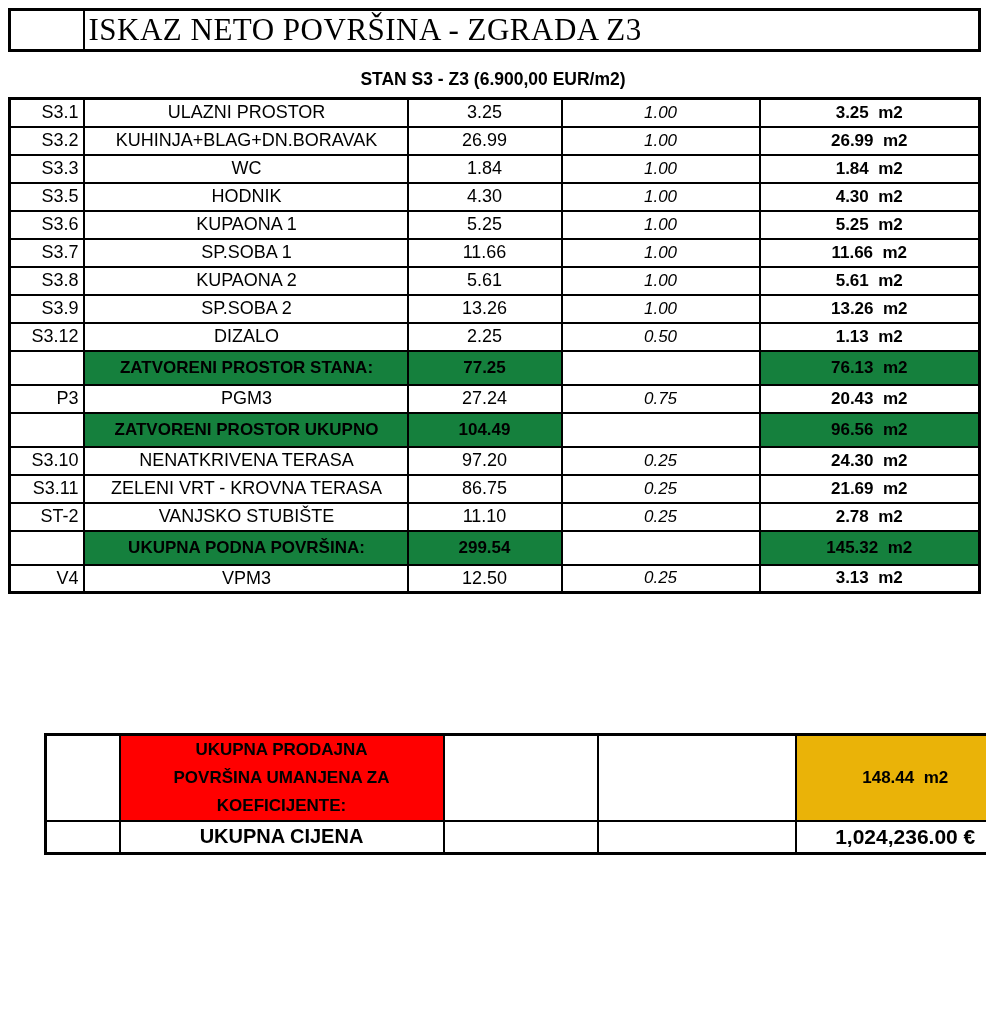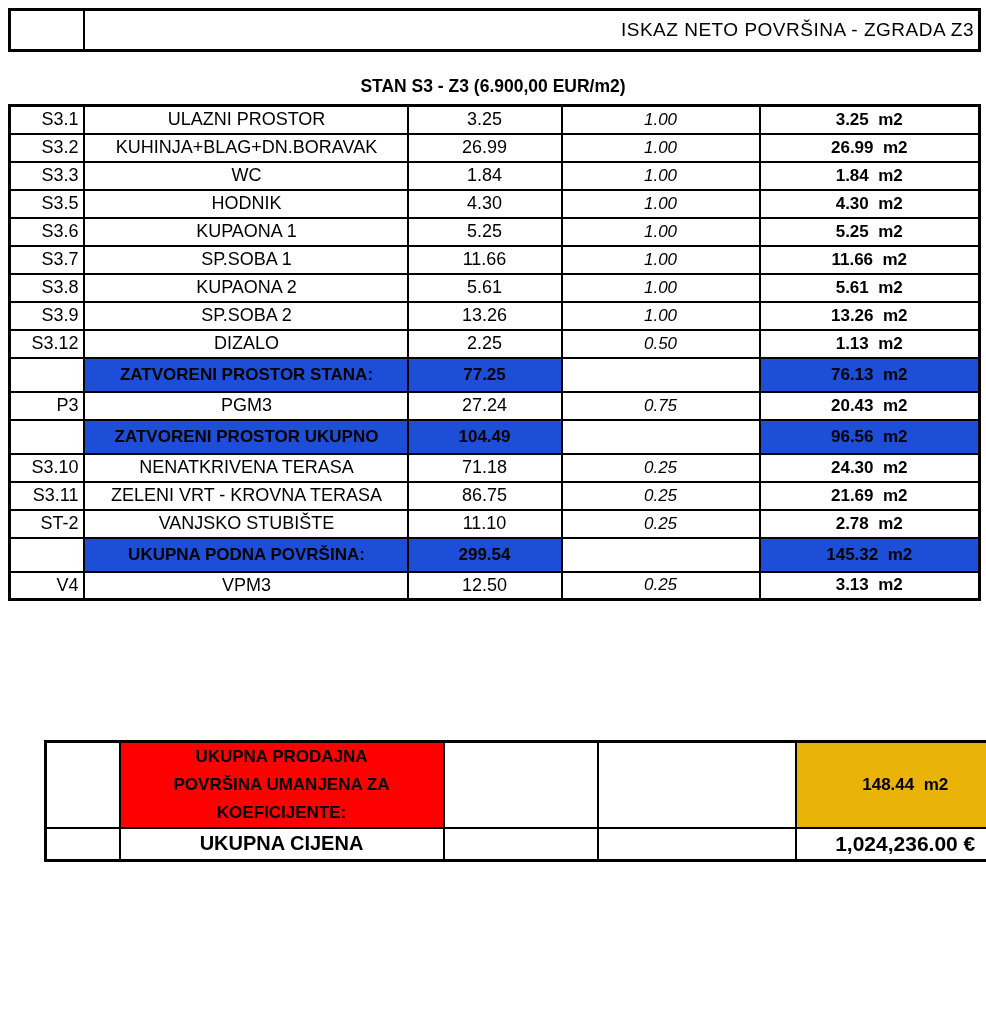--- a/index.html
+++ b/index.html
@@ -22,51 +22,52 @@
   td {
     border: 2px solid #000;
     vertical-align: middle;
     overflow: hidden;
     padding: 0 4px;
   }
 
   
   .title-row { height: 41px; }
   .title-cell {
-    text-align: right;
-    font-size: 19px;
+    text-align: left;
+    font-size: 31px;
     letter-spacing: 0.5px;
     white-space: nowrap;
+    font-family: Liberation Serif, serif;
   }
   .colhead-row { height: 104px; }
   .colhead-row td {
     text-align: center;
     font-size: 17px;
     line-height: 1.35;
     white-space: pre-line;
   }
 
   
   .section-title {
-    margin: 24px 0 7px 0;
+    margin: 17px 0 7px 0;
     text-align: center;
     font-size: 17.5px;
     font-weight: bold;
   }
 
   
   .rooms-table td { font-size: 18px; }
   tr.room  { height: 28px; }
   tr.total { height: 34px; }
   .c1 { text-align: right; padding-left: 5px; }
   .c2 { text-align: center; padding-left: 6px; }
   .c3 { text-align: center; }
   .c4 { text-align: center; font-style: italic; font-size: 17px !important; }
   .c5 { text-align: center; font-weight: bold; white-space: pre; font-size: 17px !important; }
-  tr.total .red { background: #1d4ed8; }
+  tr.total .red { background: #15803d; }
   tr.total .c2 { font-weight: bold; font-size: 17px; }
   tr.total .c3 { font-weight: bold; font-size: 17px; }
 
   
   .summary-table { margin-top: 139px; margin-left: 36px; }
   .summary-sale-row { height: 86px; }
   .summary-price-row { height: 33px; }
   .sale-label-cell {
     background: #ff0000;
     text-align: center;
@@ -207,21 +208,21 @@
     <tr class="total">
       <td class="c1"></td>
       <td class="c2 red">ZATVORENI PROSTOR UKUPNO</td>
       <td class="c3 red">104.49</td>
       <td class="c4"></td>
       <td class="c5 red">96.56  m2</td>
     </tr>
     <tr class="room">
       <td class="c1">S3.10</td>
       <td class="c2">NENATKRIVENA TERASA</td>
-      <td class="c3">71.18</td>
+      <td class="c3">97.20</td>
       <td class="c4">0.25</td>
       <td class="c5">24.30  m2</td>
     </tr>
     <tr class="room">
       <td class="c1">S3.11</td>
       <td class="c2">ZELENI VRT - KROVNA TERASA</td>
       <td class="c3">86.75</td>
       <td class="c4">0.25</td>
       <td class="c5">21.69  m2</td>
     </tr>

